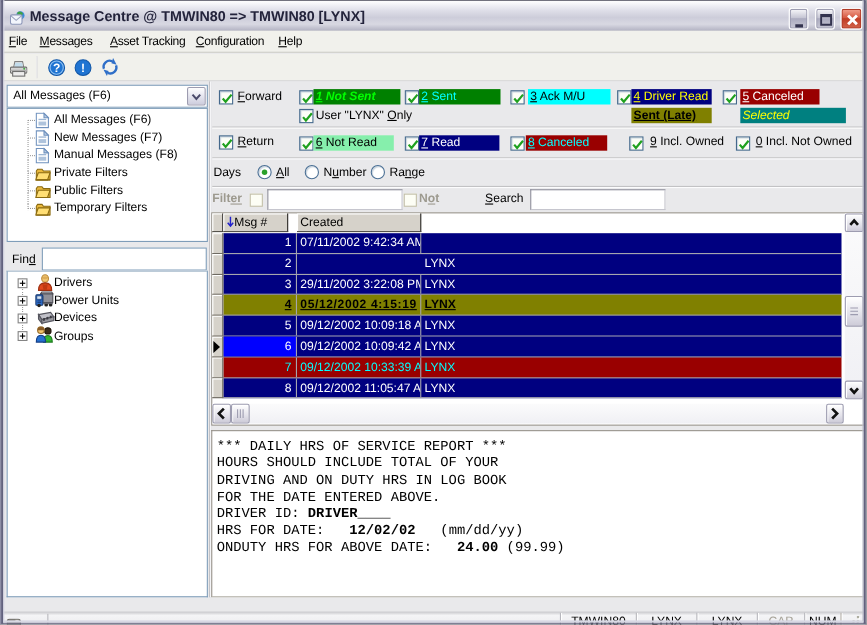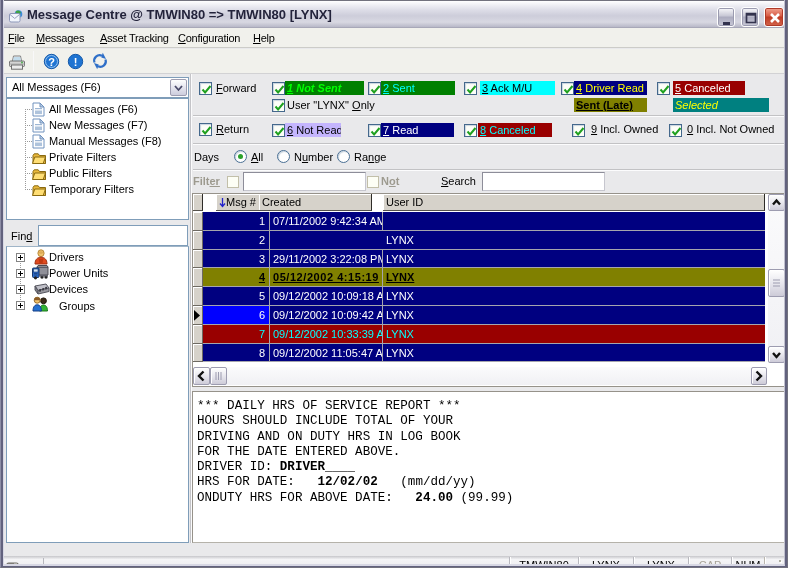--- a/index.html
+++ b/index.html
@@ -228,21 +228,21 @@
     <svg class="abs" style="left:25px;top:49px" width="17" height="16" viewBox="0 0 17 16">
           <circle cx="11.5" cy="4.8" r="2.9" fill="#3A2A18" stroke="#1E1408"></circle>
           <path d="M7.5 15 c0-4.2 1.8-6 4-6 s4 1.8 4 6 Z" fill="#32B432" stroke="#1E7A1E"></path>
           <circle cx="5.2" cy="4.2" r="3" fill="#F2C56F" stroke="#9A6E2A"></circle>
           <path d="M5.2 1.2 a3 3 0 0 1 3 3 l-6 0 a3 3 0 0 1 3-3" fill="#8A5C28"></path>
           <path d="M1 15 c0-4.4 1.9-6.2 4.2-6.2 s4.2 1.8 4.2 6.2 Z" fill="#2470D0" stroke="#143E86"></path>
         </svg>
     <span class="abs" style="left:42px;top:4px">Drivers</span>
     <span class="abs" style="left:42px;top:20px">Power Units</span>
     <span class="abs" style="left:42px;top:36px">Devices</span>
-    <span class="abs" style="left:52px;top:53px">Groups</span>
+    <span class="abs" style="left:42px;top:53px">Groups</span>
   </div>
   <div id="vsep"></div>
 
   <div class="hsep" style="top:41px"></div>
   <div class="hsep" style="top:69px"></div>
   <div class="hsep" style="top:95px"></div>
 
   <div id="cbarea">
 
     <span class="cb" style="left:196px;top:8px">
@@ -295,21 +295,21 @@
           <svg width="13" height="13">
             <path d="M2.5 6.5 l2.6 3 l5.4-6.5" fill="none" stroke="#1FA11F" stroke-width="2"></path>
           </svg>
         </span>
     <span class="lbl" style="left:213px;top:49px"><u>R</u>eturn</span>
     <span class="cb" style="left:269px;top:50px">
           <svg width="13" height="13">
             <path d="M2.5 6.5 l2.6 3 l5.4-6.5" fill="none" stroke="#1FA11F" stroke-width="2"></path>
           </svg>
         </span>
-    <span class="box" style="left:282px;top:49px;width:56px;background:#c4b5fd;color:#000"><u>6</u> Not Read</span>
+    <span class="box" style="left:282px;top:49px;width:73px;background:#86efac;color:#000"><u>6</u> Not Read</span>
     <span class="cb" style="left:365px;top:50px">
           <svg width="13" height="13">
             <path d="M2.5 6.5 l2.6 3 l5.4-6.5" fill="none" stroke="#1FA11F" stroke-width="2"></path>
           </svg>
         </span>
     <span class="box" style="left:378px;top:49px;width:73px;background:#000080;color:#FFF"><u>7</u> Read</span>
     <span class="cb" style="left:461px;top:50px">
           <svg width="13" height="13">
             <path d="M2.5 6.5 l2.6 3 l5.4-6.5" fill="none" stroke="#1FA11F" stroke-width="2"></path>
           </svg>
@@ -341,25 +341,24 @@
     <span class="inpt" style="left:240px;top:98px;width:123px"></span>
     <span class="cbd" style="left:364px;top:102px"></span>
     <span class="lbl dis" style="left:378px;top:101px">N<u>o</u>t</span>
     <span class="lbl" style="left:438px;top:101px"><u>S</u>earch</span>
     <span class="inpt" style="left:479px;top:98px;width:123px"></span>
   </div>
 
   <div id="tablepanel">
 
     <div class="hcell" style="left:0;width:10px"></div>
-    <div class="hcell" style="left:23px;width:47px"><svg width="7" height="11" style="vertical-align:-2px">
+    <div class="hcell" style="left:10px;width:59px"><svg width="7" height="11" style="vertical-align:-2px">
             <path d="M3.5 1 v8 M1 6.5 l2.5 3 2.5-3" fill="none" stroke="#2222CC" stroke-width="1.3"></path>
           </svg>Msg #</div>
-    <div class="hcell" style="left:66px;width:113px">Created</div>
-    <div class="hcell" style="left:190px;width:382px">User ID</div>
+    <div class="hcell" style="left:77px;width:113px">Created</div>
 
     <div class="row" style="top:18px;background:#000080">
           <div class="c1">1</div>
           <div class="c2">07/11/2002 9:42:34 AM</div>
           <div class="c3"></div>
         </div>
     <div class="row" style="top:36.8px;background:#000080">
           <div class="c1">2</div>
           <div class="c3">LYNX</div>
         </div>

